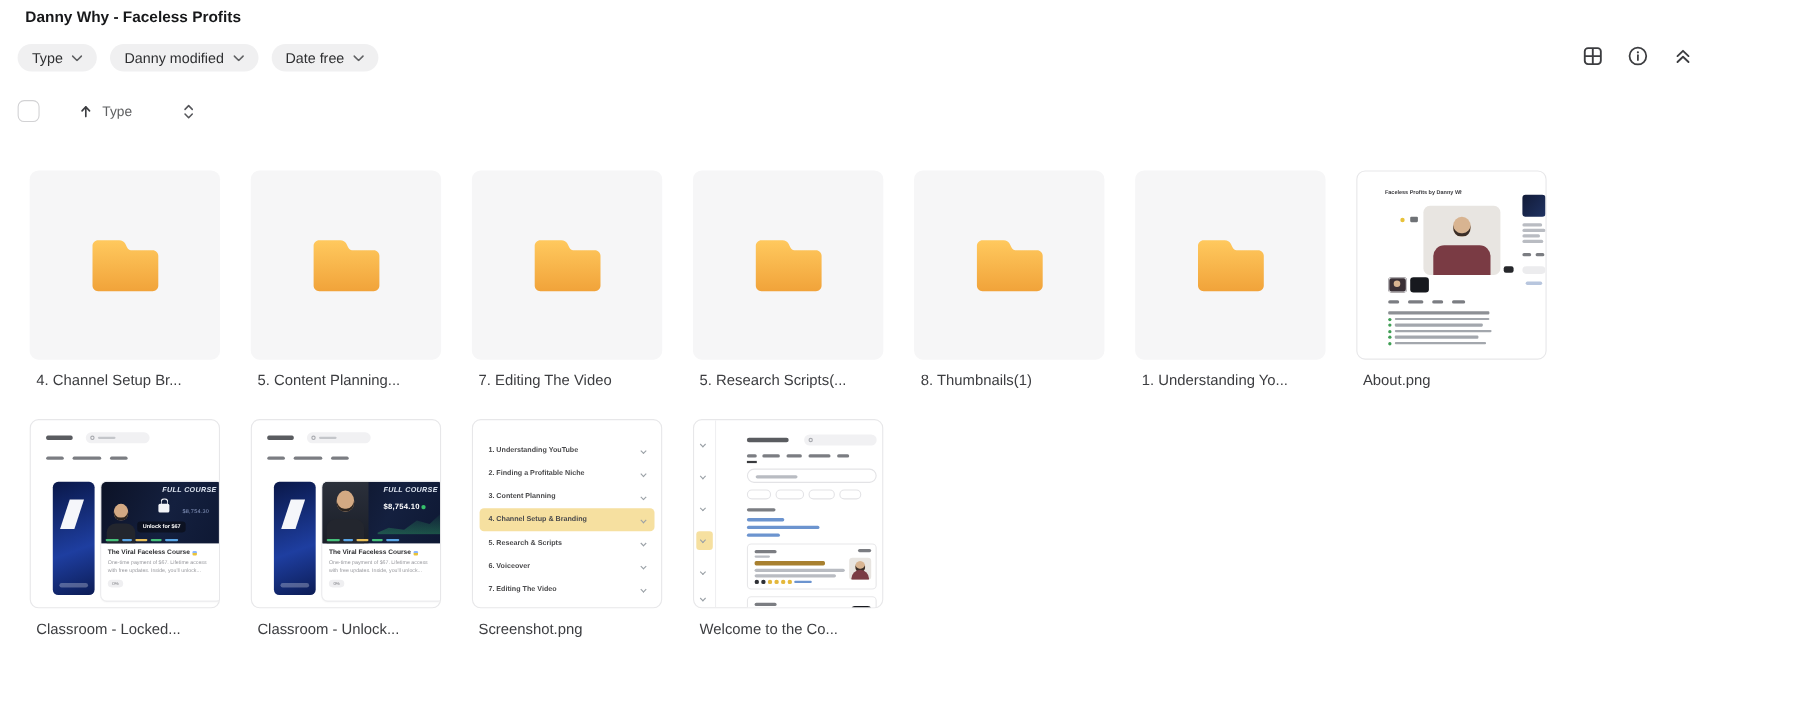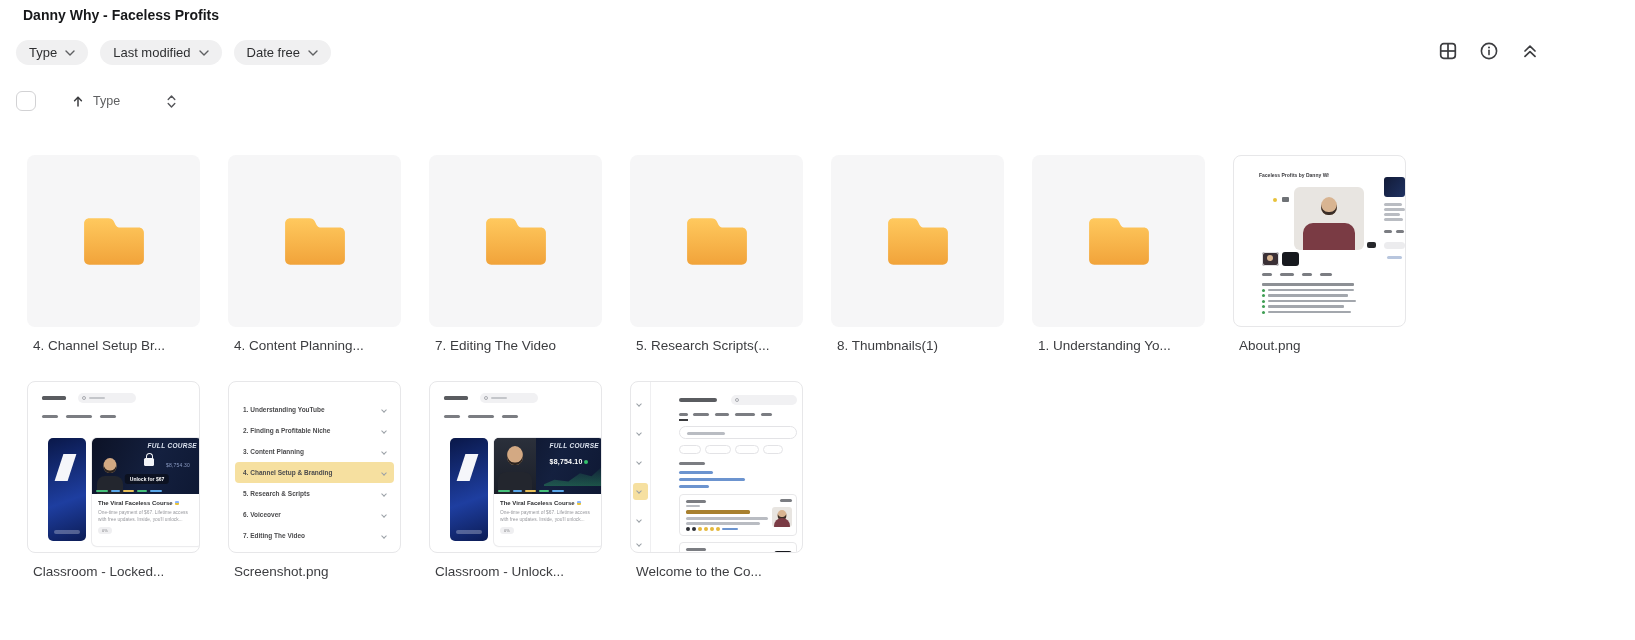--- a/index.html
+++ b/index.html
@@ -128,21 +128,21 @@
 <div class="page-title">Danny Why - Faceless Profits</div>
 
 <div class="filter-row">
   <button class="chip">
     <span>Type</span>
     <svg width="10" height="6" viewBox="0 0 10 6">
         <path d="M1 1 L5 5 L9 1" fill="none" stroke="#5f6062" stroke-width="1.4" stroke-linecap="round" stroke-linejoin="round"></path>
       </svg>
   </button>
   <button class="chip">
-    <span>Last modified</span>
+    <span>Danny modified</span>
     <svg width="10" height="6" viewBox="0 0 10 6">
         <path d="M1 1 L5 5 L9 1" fill="none" stroke="#5f6062" stroke-width="1.4" stroke-linecap="round" stroke-linejoin="round"></path>
       </svg>
   </button>
   <button class="chip">
     <span>Date free</span>
     <svg width="10" height="6" viewBox="0 0 10 6">
         <path d="M1 1 L5 5 L9 1" fill="none" stroke="#5f6062" stroke-width="1.4" stroke-linecap="round" stroke-linejoin="round"></path>
       </svg>
   </button>
@@ -209,21 +209,21 @@
   <svg class="folder-svg" viewBox="0 0 64 52">
     <defs>
       <linearGradient id="foldg" x1="0" y1="0" x2="0" y2="1">
         <stop offset="0" stop-color="#FFC95E"></stop>
         <stop offset="1" stop-color="#F1A33A"></stop>
       </linearGradient>
     </defs>
     <path d="M3 9 C3 6.2 5.2 4 8 4 L26.5 4 C29 4 30.8 5.1 31.9 7.2 L33.4 10.2 C34.4 12.1 36 13 38.3 13 L56 13 C58.8 13 61 15.2 61 18 L61 44 C61 46.8 58.8 49 56 49 L8 49 C5.2 49 3 46.8 3 44 Z" fill="url(#foldg)"></path>
   </svg>
 </div>
-    <div class="item-label">4. Content Planning...</div>
+    <div class="item-label">5. Content Planning...</div>
   </div>
 
   <div class="grid-item">
     <div class="card folder-card">
   <svg class="folder-svg" viewBox="0 0 64 52">
     <defs>
       <linearGradient id="foldg" x1="0" y1="0" x2="0" y2="1">
         <stop offset="0" stop-color="#FFC95E"></stop>
         <stop offset="1" stop-color="#F1A33A"></stop>
       </linearGradient>
@@ -377,56 +377,20 @@
         </div>
       </div>
     </div>
   </div>
 </div>
     <div class="item-label">Classroom - Locked...</div>
   </div>
 
   <div class="grid-item">
     <div class="card image-card">
-  <div class="mock modules">
-    <div class="m-row">
-            <span>1. Understanding YouTube</span>
-            <span class="chev"></span>
-          </div>
-    <div class="m-row">
-            <span>2. Finding a Profitable Niche</span>
-            <span class="chev"></span>
-          </div>
-    <div class="m-row">
-            <span>3. Content Planning</span>
-            <span class="chev"></span>
-          </div>
-    <div class="m-row active">
-            <span>4. Channel Setup &amp; Branding</span>
-            <span class="chev"></span>
-          </div>
-    <div class="m-row">
-            <span>5. Research &amp; Scripts</span>
-            <span class="chev"></span>
-          </div>
-    <div class="m-row">
-            <span>6. Voiceover</span>
-            <span class="chev"></span>
-          </div>
-    <div class="m-row">
-            <span>7. Editing The Video</span>
-            <span class="chev"></span>
-          </div>
-  </div>
-</div>
-    <div class="item-label">Screenshot.png</div>
-  </div>
-
-  <div class="grid-item">
-    <div class="card image-card">
   <div class="mock unlocked">
     <div class="c-topbar-title"></div>
     <div class="c-search">
             <span class="mag"></span>
             <span class="c-search-txt"></span>
           </div>
     <div class="bar dark c-nav1"></div>
     <div class="bar dark c-nav2"></div>
     <div class="bar dark c-nav3"></div>
     <div class="c-body">
@@ -454,20 +418,56 @@
                   <span class="gem"></span>
                 </div>
           <div class="c-desc">One-time payment of $67. Lifetime access with free updates. Inside, you'll unlock...</div>
           <div class="c-pill">0%</div>
         </div>
       </div>
     </div>
   </div>
 </div>
     <div class="item-label">Classroom - Unlock...</div>
+  </div>
+
+  <div class="grid-item">
+    <div class="card image-card">
+  <div class="mock modules">
+    <div class="m-row">
+            <span>1. Understanding YouTube</span>
+            <span class="chev"></span>
+          </div>
+    <div class="m-row">
+            <span>2. Finding a Profitable Niche</span>
+            <span class="chev"></span>
+          </div>
+    <div class="m-row">
+            <span>3. Content Planning</span>
+            <span class="chev"></span>
+          </div>
+    <div class="m-row active">
+            <span>4. Channel Setup &amp; Branding</span>
+            <span class="chev"></span>
+          </div>
+    <div class="m-row">
+            <span>5. Research &amp; Scripts</span>
+            <span class="chev"></span>
+          </div>
+    <div class="m-row">
+            <span>6. Voiceover</span>
+            <span class="chev"></span>
+          </div>
+    <div class="m-row">
+            <span>7. Editing The Video</span>
+            <span class="chev"></span>
+          </div>
+  </div>
+</div>
+    <div class="item-label">Screenshot.png</div>
   </div>
 
   <div class="grid-item">
     <div class="card image-card">
   <div class="mock">
     <div class="w-strip">
       <div class="w-hl"></div>
       <span class="chev w-chev" style="top:20px"></span>
       <span class="chev w-chev" style="top:49px"></span>
       <span class="chev w-chev" style="top:78px"></span>

